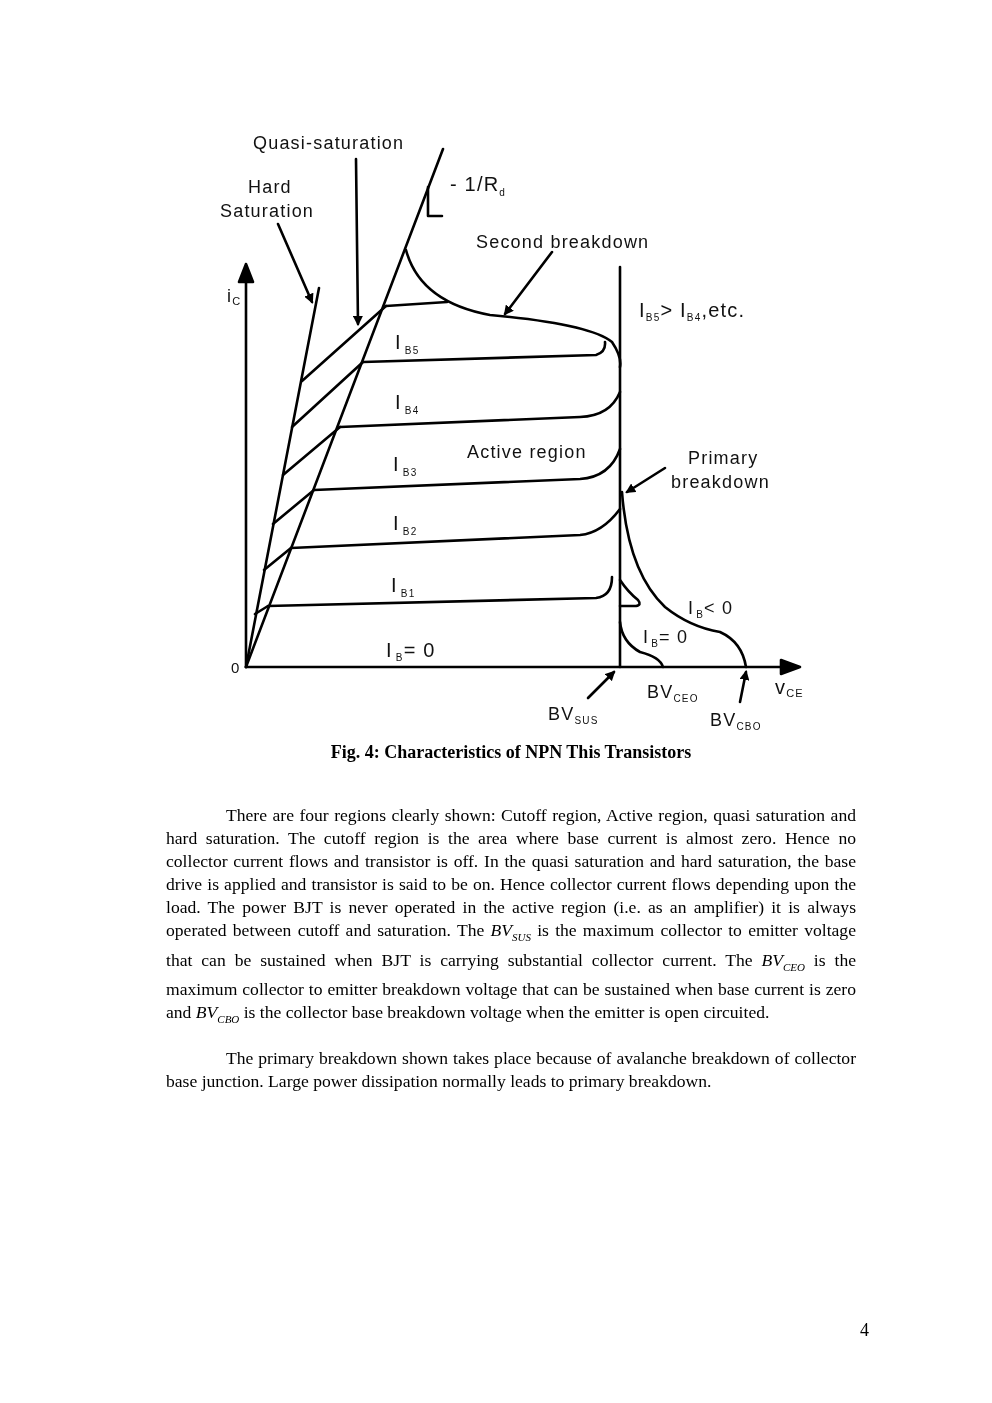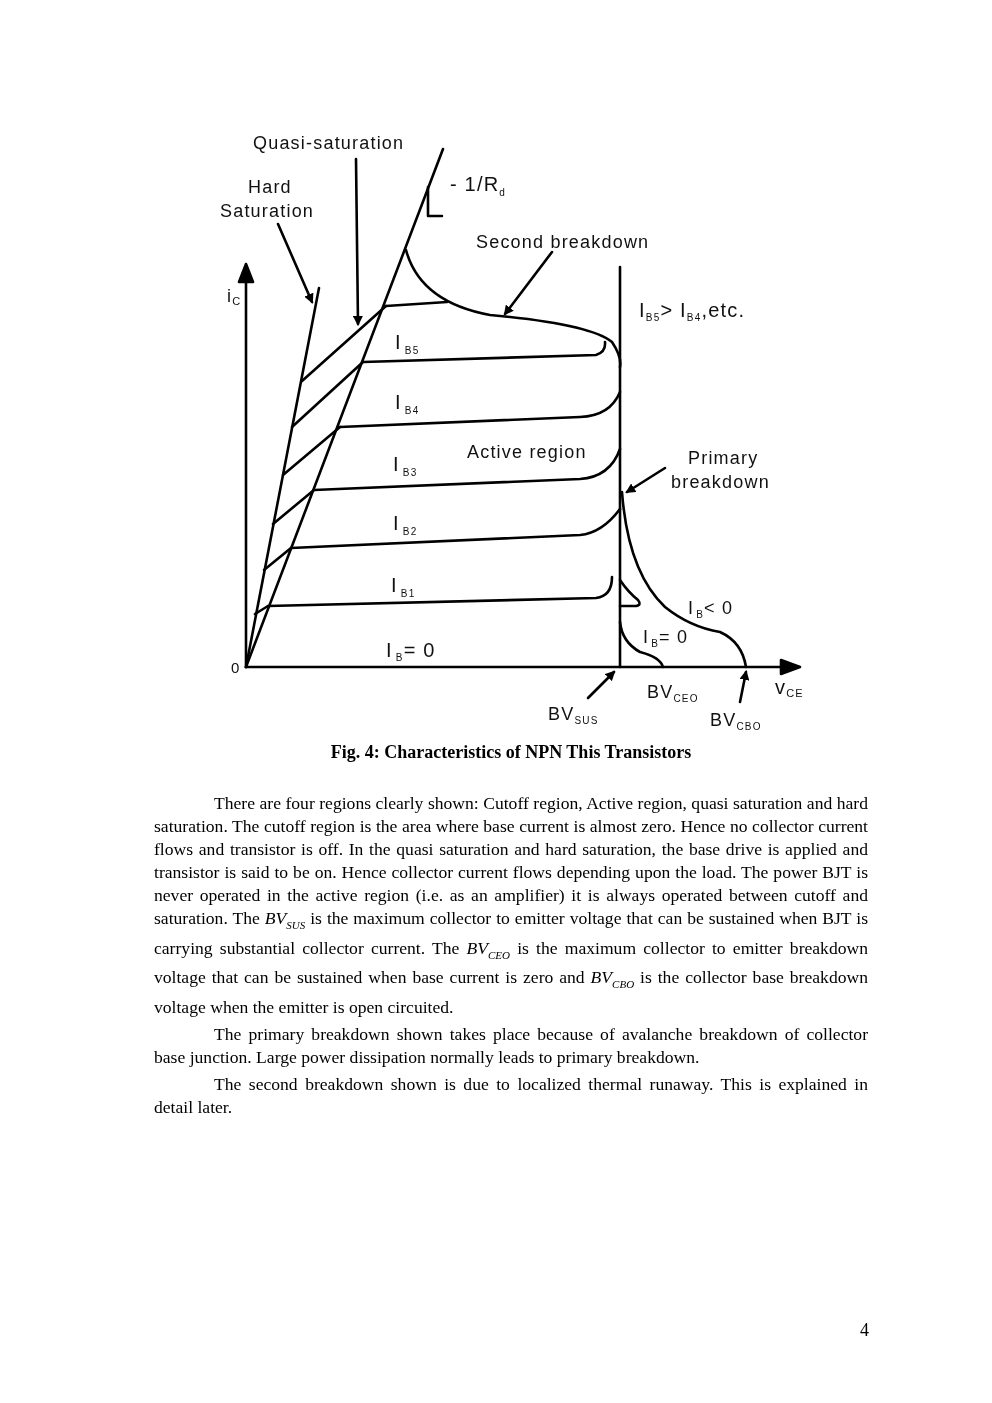--- a/index.html
+++ b/index.html
@@ -6,21 +6,21 @@
   body { width: 992px; height: 1403px; position: relative; overflow: hidden; color: #000; }
   .page { position: absolute; left: 0; top: 0; width: 992px; height: 1403px; background: #fff; }
   .figure { position: absolute; left: 0; top: 12px; width: 856px; height: 730px; }
   .figure svg { position: absolute; left: 0; top: 0; }
   .lbl { font-family: "Liberation Sans", "DejaVu Sans", sans-serif; fill: #111; letter-spacing: 1.2px; }
   .caption { position: absolute; left: 150px; width: 722px; top: 742px; text-align: center;
     font-family: "Liberation Serif", "DejaVu Serif", serif; font-weight: bold; font-size: 18px; }
   .body-text { position: absolute; left: 150px; width: 722px; top: 788px;
     font-family: "Liberation Serif", "DejaVu Serif", serif; font-size: 17.6px; line-height: 23px;
     text-align: justify; }
-  .body-text p { margin: 4px; text-indent: 60px; }
+  .body-text p { margin: 16px; text-indent: 60px; }
   .bv { font-style: italic; }
   .bv sub { font-size: 11px; font-style: italic; }
   .page-num { position: absolute; left: 860px; top: 1320px;
     font-family: "Liberation Serif", "DejaVu Serif", serif; font-size: 18px; }
 </style>
 </head>
 <body>
 
 <div class="page">
 
@@ -104,17 +104,16 @@
       <text class="lbl" x="647" y="686" font-size="18"><tspan>BV</tspan><tspan font-size="10" dy="4">CEO</tspan></text>
       <text class="lbl" x="710" y="714" font-size="18"><tspan>BV</tspan><tspan font-size="10" dy="4">CBO</tspan></text>
     </svg>
   </div>
 
   <div class="caption">Fig. 4: Characteristics of NPN This Transistors</div>
 
   <div class="body-text">
     <p><span>There are four regions clearly shown: Cutoff region, Active region, quasi saturation and hard saturation. The cutoff region is the area where base current is almost zero. Hence no collector current flows and transistor is off. In the quasi saturation and hard saturation, the base drive is applied and transistor is said to be on. Hence collector current flows depending upon the load. The power BJT is never operated in the  active region (i.e. as an amplifier) it is always operated between cutoff and saturation. The </span><span class="bv"><span>BV</span><sub>SUS</sub></span><span> is the maximum collector to emitter voltage that can be sustained when BJT is carrying substantial collector current. The </span><span class="bv"><span>BV</span><sub>CEO</sub></span><span> is the maximum collector to emitter breakdown voltage that can be sustained when base current is zero and </span><span class="bv"><span>BV</span><sub>CBO</sub></span><span> is the collector base breakdown voltage when the emitter is open circuited.</span></p>
     <p>The primary breakdown shown takes place because of avalanche breakdown of collector base junction. Large power dissipation normally leads to primary breakdown.</p>
-    <p>The second breakdown shown is due to localized thermal runaway. This is explained in detail later.</p>
   </div>
 
   <div class="page-num">4</div>
 </div>
 
 </body></html>

